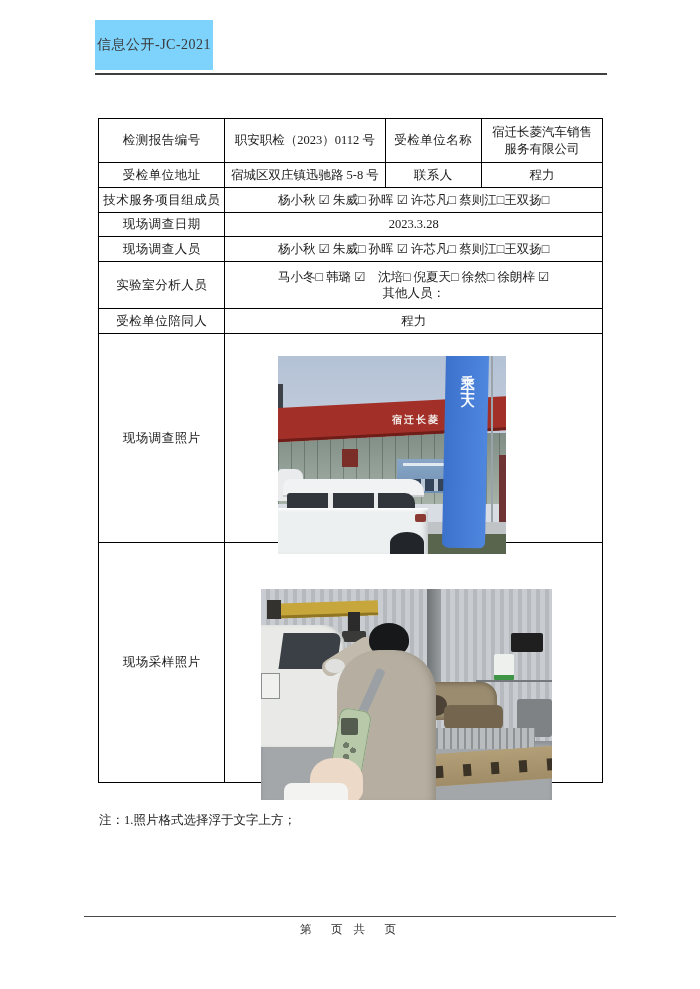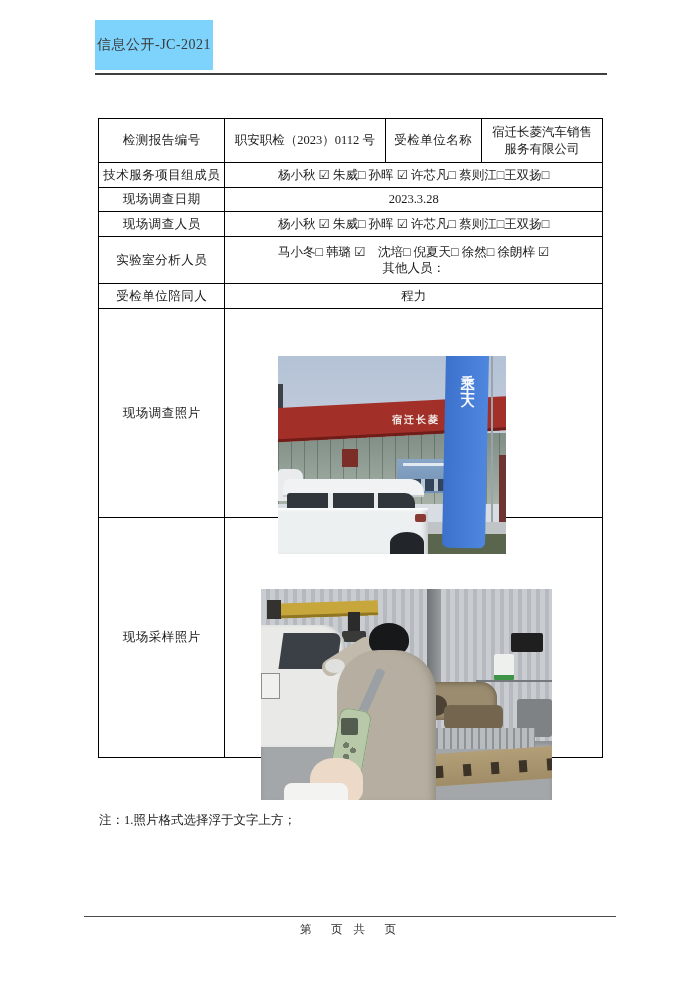--- a/index.html
+++ b/index.html
@@ -140,20 +140,26 @@
         <col class="c4">
       </colgroup>
     <tbody>
         <tr>
       <td class="lbl" style="height:41px">检测报告编号</td>
       <td>职安职检（2023）0112 号</td>
       <td class="lbl">受检单位名称</td>
       <td>宿迁长菱汽车销售服务有限公司</td>
     </tr>
     <tr>
+      <td class="lbl" style="height:22px">受检单位地址</td>
+      <td>宿城区双庄镇迅驰路 5-8 号</td>
+      <td class="lbl">联系人</td>
+      <td>程力</td>
+    </tr>
+    <tr>
       <td class="lbl" style="height:22px">技术服务项目组成员</td>
       <td class="lft" colspan="3">杨小秋 ☑ 朱威□ 孙晖 ☑ 许芯凡□ 蔡则江□王双扬□</td>
     </tr>
     <tr>
       <td class="lbl" style="height:21px">现场调查日期</td>
       <td colspan="3">2023.3.28</td>
     </tr>
     <tr>
       <td class="lbl" style="height:22px">现场调查人员</td>
       <td class="lft" colspan="3">杨小秋 ☑ 朱威□ 孙晖 ☑ 许芯凡□ 蔡则江□王双扬□</td>

